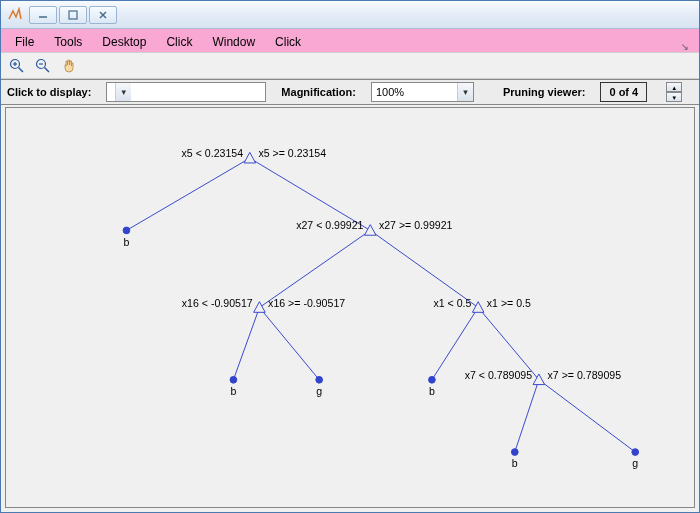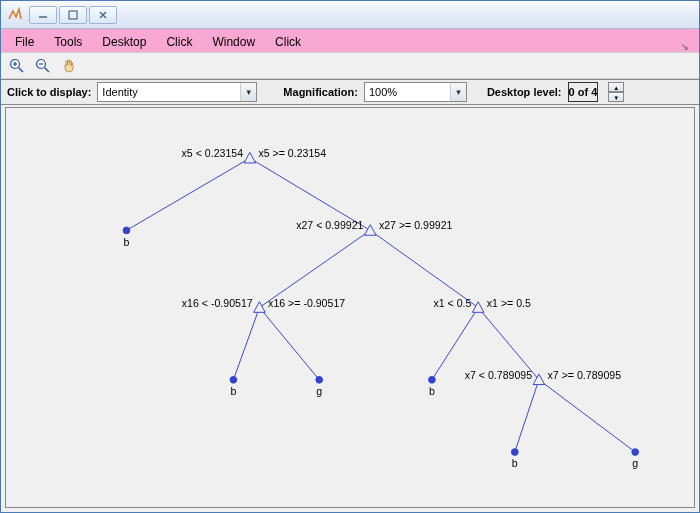--- a/index.html
+++ b/index.html
@@ -64,21 +64,21 @@
   .tool-btn {
     width: 20px; height: 20px;
     display: inline-flex; align-items: center; justify-content: center;
   }
   .controlbar {
     height: 26px;
     background: #ececec;
     border: 1px solid #878787;
     border-left: none; border-right: none;
     display: flex; align-items: center;
-    padding: 0 6px; gap: 6px;
+    padding: 0 6px; gap: 15px;
     font-size: 11px;
   }
   .controlbar label { font-weight: bold; }
   .dropdown {
     background: #fff;
     border: 1px solid #888;
     height: 20px;
     display: inline-flex; align-items: center;
     padding: 0 4px;
     position: relative;
@@ -88,21 +88,21 @@
     width: 16px; text-align: center;
     border-left: 1px solid #ccc;
     background: linear-gradient(to bottom, #f5f7fa, #dce4ee);
     font-size: 9px; color: #333;
     align-self: stretch; display:flex; align-items:center; justify-content:center;
     margin-left: 4px; margin-right:-4px;
   }
   .pruning-box {
     background: #ececec;
     border: 1px solid #333;
-    height: 20px; padding: 2px 0;
+    height: 20px; padding: 2px 8px;
     display: inline-flex; align-items: center;
     font-weight: bold;
   }
   .spinbtns {
     display: flex; flex-direction: column;
     margin-left: 4px;
   }
   .spinbtn {
     width: 16px; height: 10px;
     border: 1px solid #888;
@@ -184,29 +184,28 @@
     <span class="tool-btn">
       <svg width="16" height="16" viewBox="0 0 16 16">
           <path d="M5 8 L5 3 L6.5 3 L6.5 7 L7 2 L8.5 2 L8.5 7 L9 3 L10.5 3 L10.5 8 L11 5 L12 5 L12 10 Q12 14 8 14 Q4 14 4 10 L4 7 L5 7 Z" fill="#f7d9a8" stroke="#b5893f" stroke-width="0.8"></path>
         </svg>
     </span>
   </div>
 
   <div class="controlbar">
     <label>Click to display:</label>
     <div class="dropdown" style="width:160px">
-      <span class="dd-text">Identity</span>
       <span class="dd-arrow">▾</span>
     </div>
-    <label style="margin-left:20px">Magnification:</label>
+    <label style="margin-left:0">Magnification:</label>
     <div class="dropdown" style="width:103px">
       <span class="dd-text">100%</span>
       <span class="dd-arrow">▾</span>
     </div>
-    <label style="margin-left:14px">Desktop level:</label>
+    <label style="margin-left:14px">Pruning viewer:</label>
     <div class="pruning-box">
       <span>0 of 4</span>
     </div>
     <div class="spinbtns">
       <div class="spinbtn">▴</div>
       <div class="spinbtn">▾</div>
     </div>
   </div>
 
   <div class="canvas-wrap">

